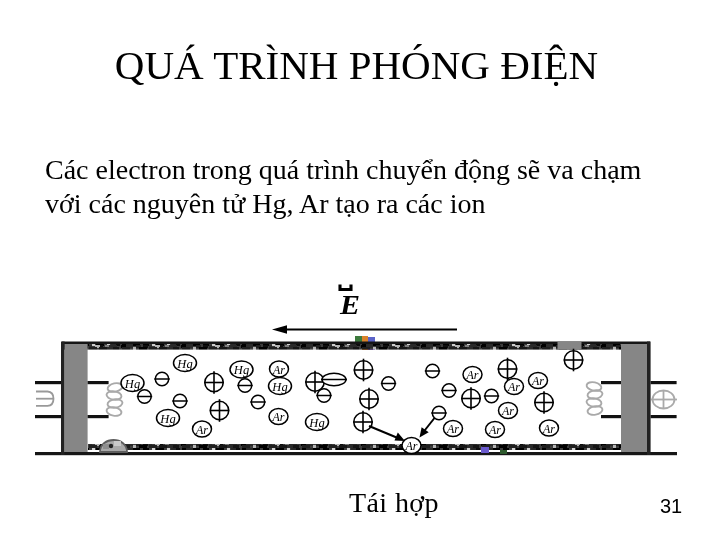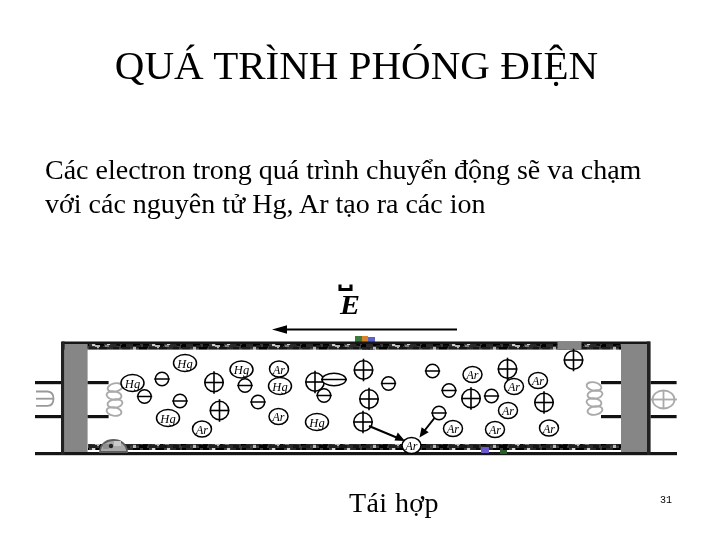--- a/index.html
+++ b/index.html
@@ -337,13 +337,13 @@
   </g>
 
   <g>
     <line x1="434.5" y1="418" x2="423" y2="432.5" stroke="#000" stroke-width="2"></line>
     <polygon points="419.5,437.5 421.6,427.2 428.7,432.3" fill="#000"></polygon>
   </g>
 </svg>
 
 <div class="abs" style="left:349px;top:486.5px;font-size:28px;letter-spacing:0.4px;color:#000;">Tái hợp</div>
 
-<div class="abs" style="left:660px;top:494.5px;font-family:Liberation Mono, monospace;font-size:10px;color:#000;">31</div>
+<div class="abs" style="left:660px;top:494.5px;font-family:Liberation Sans, sans-serif;font-size:20px;color:#000;">31</div>
 
 </body></html>

